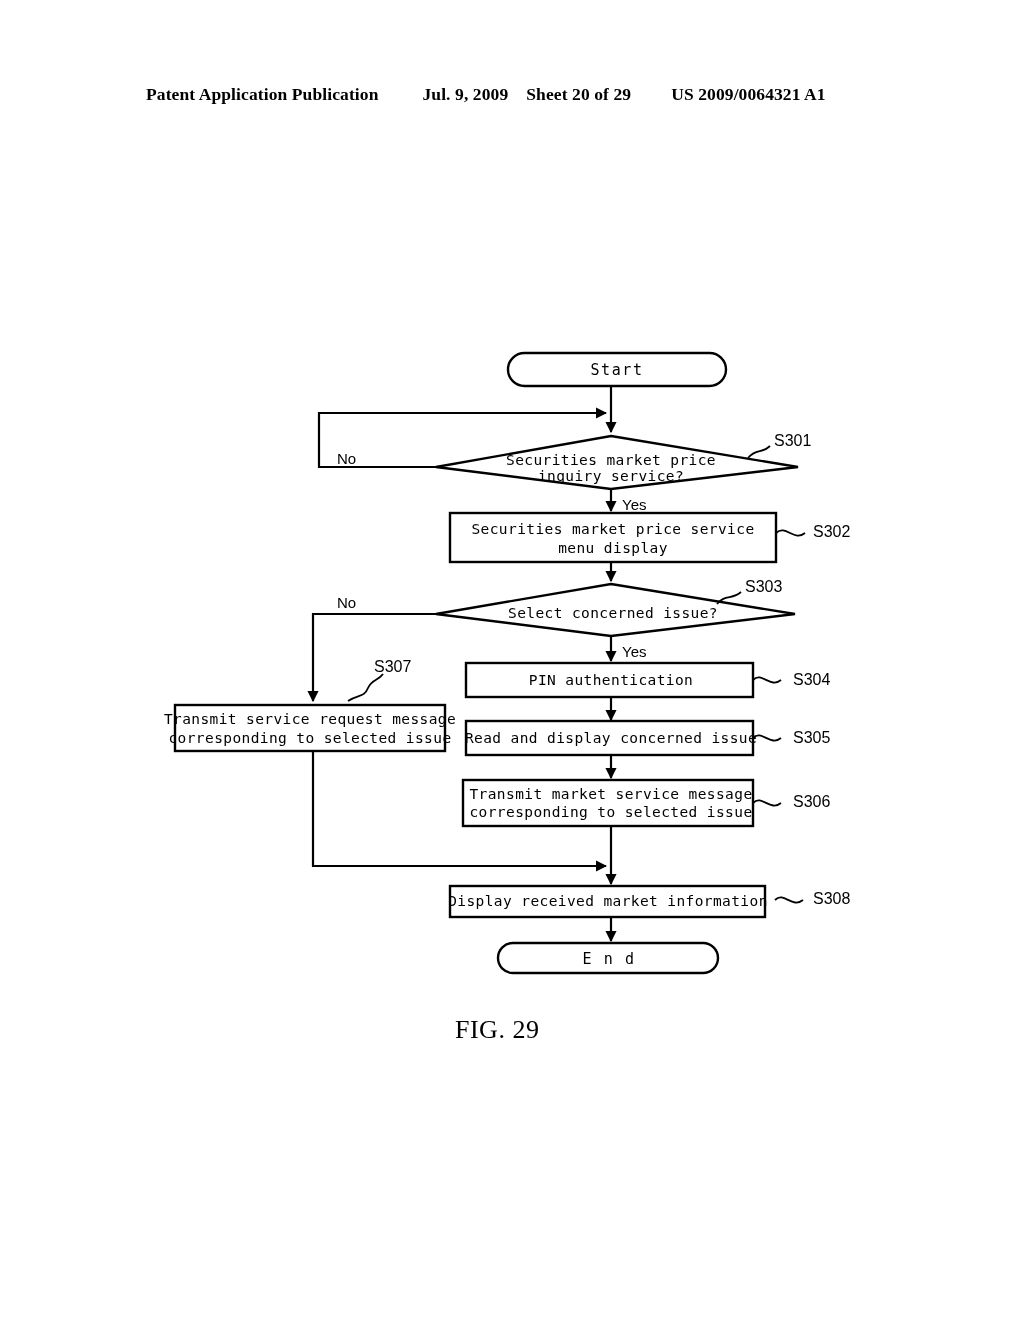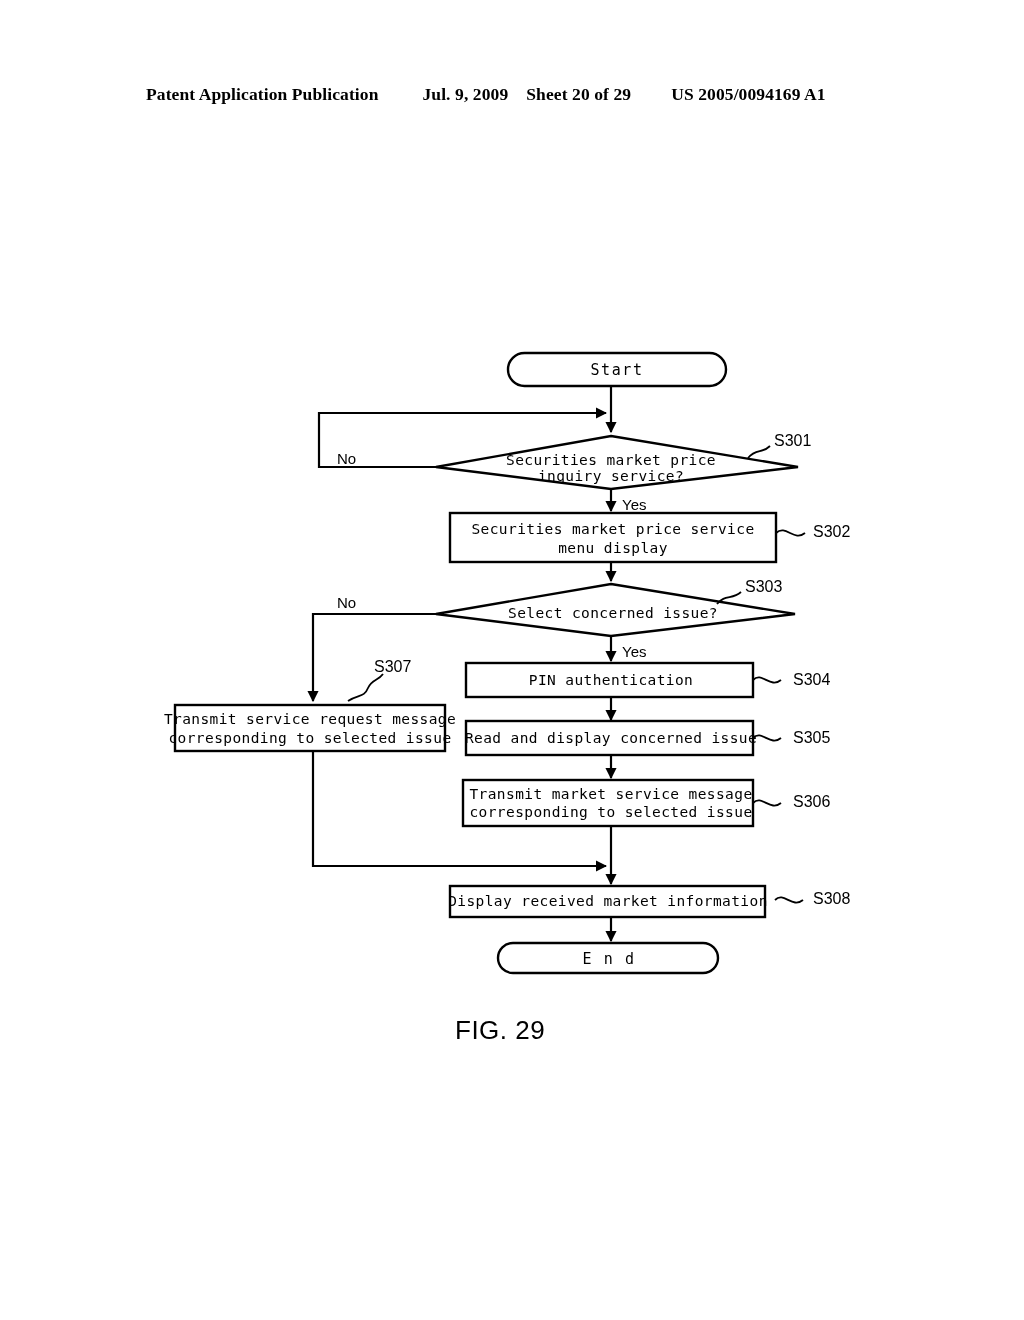--- a/index.html
+++ b/index.html
@@ -92,34 +92,34 @@
     stroke-width: 1.8;
     fill: none;
   }
 
   
   #figure-caption {
     position: absolute;
     top: 1015px;
     left: 455px;
     width: 200px;
-    font-family: Liberation Sans, sans-serif;
+    font-family: Liberation Serif, serif;
     font-size: 26px;
     letter-spacing: 0.5px;
     white-space: nowrap;
   }
 </style>
 </head>
 <body>
 
 <div id="page-header">
   <span class="hdr-pub">Patent Application Publication</span>
   <span class="hdr-date">Jul. 9, 2009</span>
   <span class="hdr-sheet">Sheet 20 of 29</span>
-  <span class="hdr-num">US 2005/0094169 A1</span>
+  <span class="hdr-num">US 2009/0064321 A1</span>
 </div>
 
 <div id="figure-canvas">
 <svg width="1024" height="1320" viewBox="0 0 1024 1320" xmlns="http://www.w3.org/2000/svg">
   <defs>
     <marker id="arrow" viewBox="0 0 10 10" refX="9" refY="5" markerWidth="5.2" markerHeight="5.2" orient="auto-start-reverse">
       <path d="M 0 0 L 10 5 L 0 10 z" fill="#000000"></path>
     </marker>
   </defs>
 

